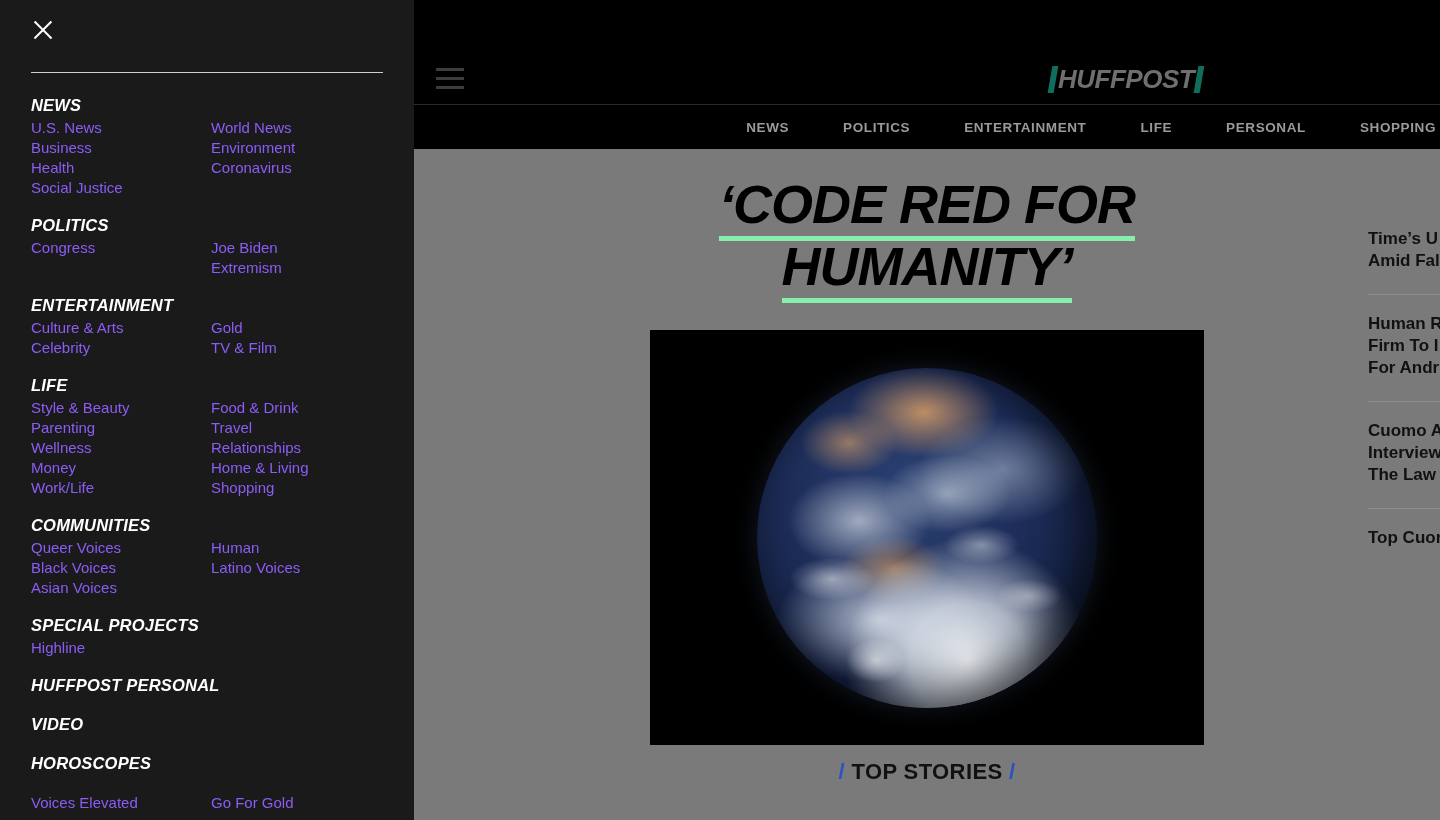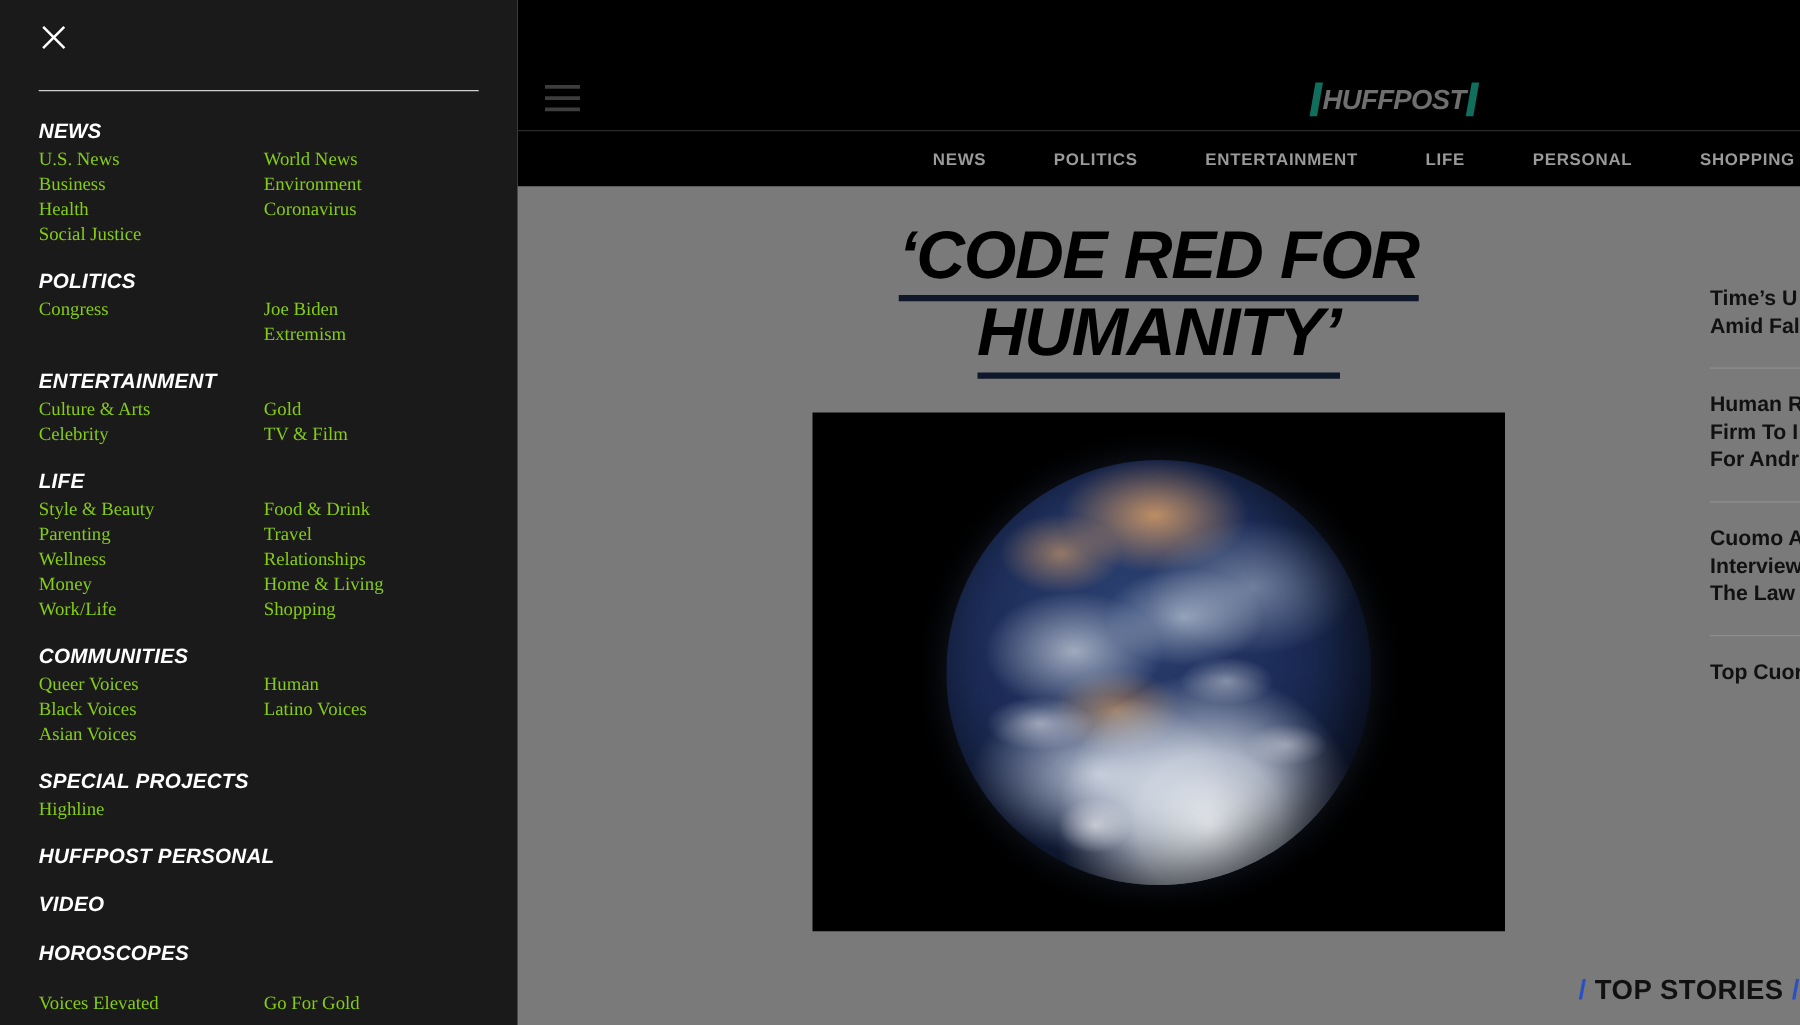--- a/index.html
+++ b/index.html
@@ -16,39 +16,39 @@
   .page-top-black { position: absolute; left: 0; top: 0; width: 100%; height: 104px; background: #000; }
   .hamburger { position: absolute; left: 22px; top: 68px; width: 30px; height: 22px; cursor: pointer; }
   .hamburger span { display: block; width: 28px; height: 3px; background: #3d3d3d; margin-bottom: 6px; }
   .hamburger span:last-child { margin-bottom: 0; }
 
   .brand { position: absolute; left: 636px; top: 64px; display: flex; align-items: center; height: 30px; cursor: pointer; }
   .brand .bar { width: 6px; height: 27px; background: #0f6e5c; }
   .brand .bar.right { transform: skewX(-10deg); }
   .brand .bar.left { transform: skewX(-10deg); }
   .brand .word {
-    font-size: 22px; font-weight: bold; font-style: italic; letter-spacing: -0.5px;
+    font-size: 26px; font-weight: bold; font-style: italic; letter-spacing: -0.5px;
     color: #6f6f6f; line-height: 27px; padding: 0 2px; font-family: "Liberation Sans", sans-serif;
   }
 
   .navbar { position: absolute; left: 0; top: 104px; width: 100%; height: 45px; background: #000; border-top: 1px solid #2a2a2a; }
   .navbar-inner { position: absolute; right: 0px; top: 0; height: 45px; display: flex; align-items: center; gap: 54px; padding-right: 4px; }
   .nav-item {
     color: #9a9a9a; font-size: 13.5px; font-weight: bold; letter-spacing: 0.6px;
     text-transform: uppercase; cursor: pointer; white-space: nowrap;
   }
 
   
   .article { position: absolute; left: 0; top: 149px; width: 100%; }
   .headline {
     width: 820px; margin: 24px auto 0 auto; text-align: center;
     font-size: 54px; line-height: 62px; font-weight: bold; font-style: italic;
     color: #000; letter-spacing: -1px;
   }
-  .headline span { display: inline; border-bottom: 5px solid #0f172a; padding-bottom: 2px; box-decoration-break: clone; -webkit-box-decoration-break: clone; }
+  .headline span { display: inline; border-bottom: 5px solid #86efac; padding-bottom: 2px; box-decoration-break: clone; -webkit-box-decoration-break: clone; }
 
   .hero { position: relative; width: 554px; height: 415px; margin: 33px auto 0 auto; background: #000; overflow: hidden; }
   .globe {
     position: absolute; left: 50%; top: 50%; width: 340px; height: 340px;
     transform: translate(-50%, -50%); border-radius: 50%;
     background:
       radial-gradient(circle at 62% 86%, rgba(248,250,252,0.95) 0%, rgba(240,245,250,0.7) 16%, rgba(255,255,255,0) 34%),
       radial-gradient(ellipse 42% 26% at 36% 74%, rgba(235,242,248,0.75) 0%, rgba(220,232,242,0) 72%),
       radial-gradient(ellipse 30% 20% at 30% 45%, rgba(236,240,244,0.62) 0%, rgba(230,236,242,0) 70%),
       radial-gradient(ellipse 26% 16% at 56% 37%, rgba(226,234,240,0.55) 0%, rgba(226,234,240,0) 72%),
@@ -62,21 +62,21 @@
   .globe::after {
     content: ""; position: absolute; inset: 0; border-radius: 50%;
     background:
       radial-gradient(ellipse 18% 9% at 22% 62%, rgba(255,255,255,0.5) 0%, rgba(255,255,255,0) 70%),
       radial-gradient(ellipse 16% 8% at 66% 52%, rgba(255,255,255,0.42) 0%, rgba(255,255,255,0) 70%),
       radial-gradient(ellipse 14% 7% at 80% 67%, rgba(255,255,255,0.38) 0%, rgba(255,255,255,0) 70%),
       radial-gradient(ellipse 12% 9% at 35% 86%, rgba(255,255,255,0.55) 0%, rgba(255,255,255,0) 72%);
   }
 
   .top-stories {
-    margin: 34px auto 0 auto; text-align: right;
+    margin: 14px auto 0 auto; text-align: center;
     font-size: 22px; font-weight: bold; color: #111; letter-spacing: 0.4px;
   }
   .top-stories .slash { color: #2b4fc4; font-weight: bold; }
 
   
   .rail { position: absolute; left: 954px; top: 210px; width: 140px; }
   .rail-item { padding: 18px 0 22px 0; }
   .rail-item + .rail-item { border-top: 1px solid #8e8e8e; }
   .rail-title {
     font-size: 17px; line-height: 22px; font-weight: bold; color: #111;
@@ -101,22 +101,22 @@
   .menu { position: absolute; left: 31px; top: 96px; width: 360px; }
   .menu-section { margin-bottom: 18px; }
   .menu-section.compact { margin-bottom: 20px; }
   .section-head {
     font-size: 16.5px; font-weight: bold; font-style: italic; color: #fff;
     letter-spacing: 0.2px; margin-bottom: 3px; cursor: pointer;
   }
   .links { display: flex; }
   .col { width: 182px; }
   .menu-link {
-    display: block; font-size: 15px; line-height: 20px; color: #84cc16;
-    text-decoration: none; cursor: pointer; font-family: Liberation Serif, serif;
+    display: block; font-size: 15px; line-height: 20px; color: #8b5cf6;
+    text-decoration: none; cursor: pointer;
   }
 </style>
 </head>
 <body>
 
 <div id="root">
 
   <div class="page">
 
     <div class="page-top-black">

